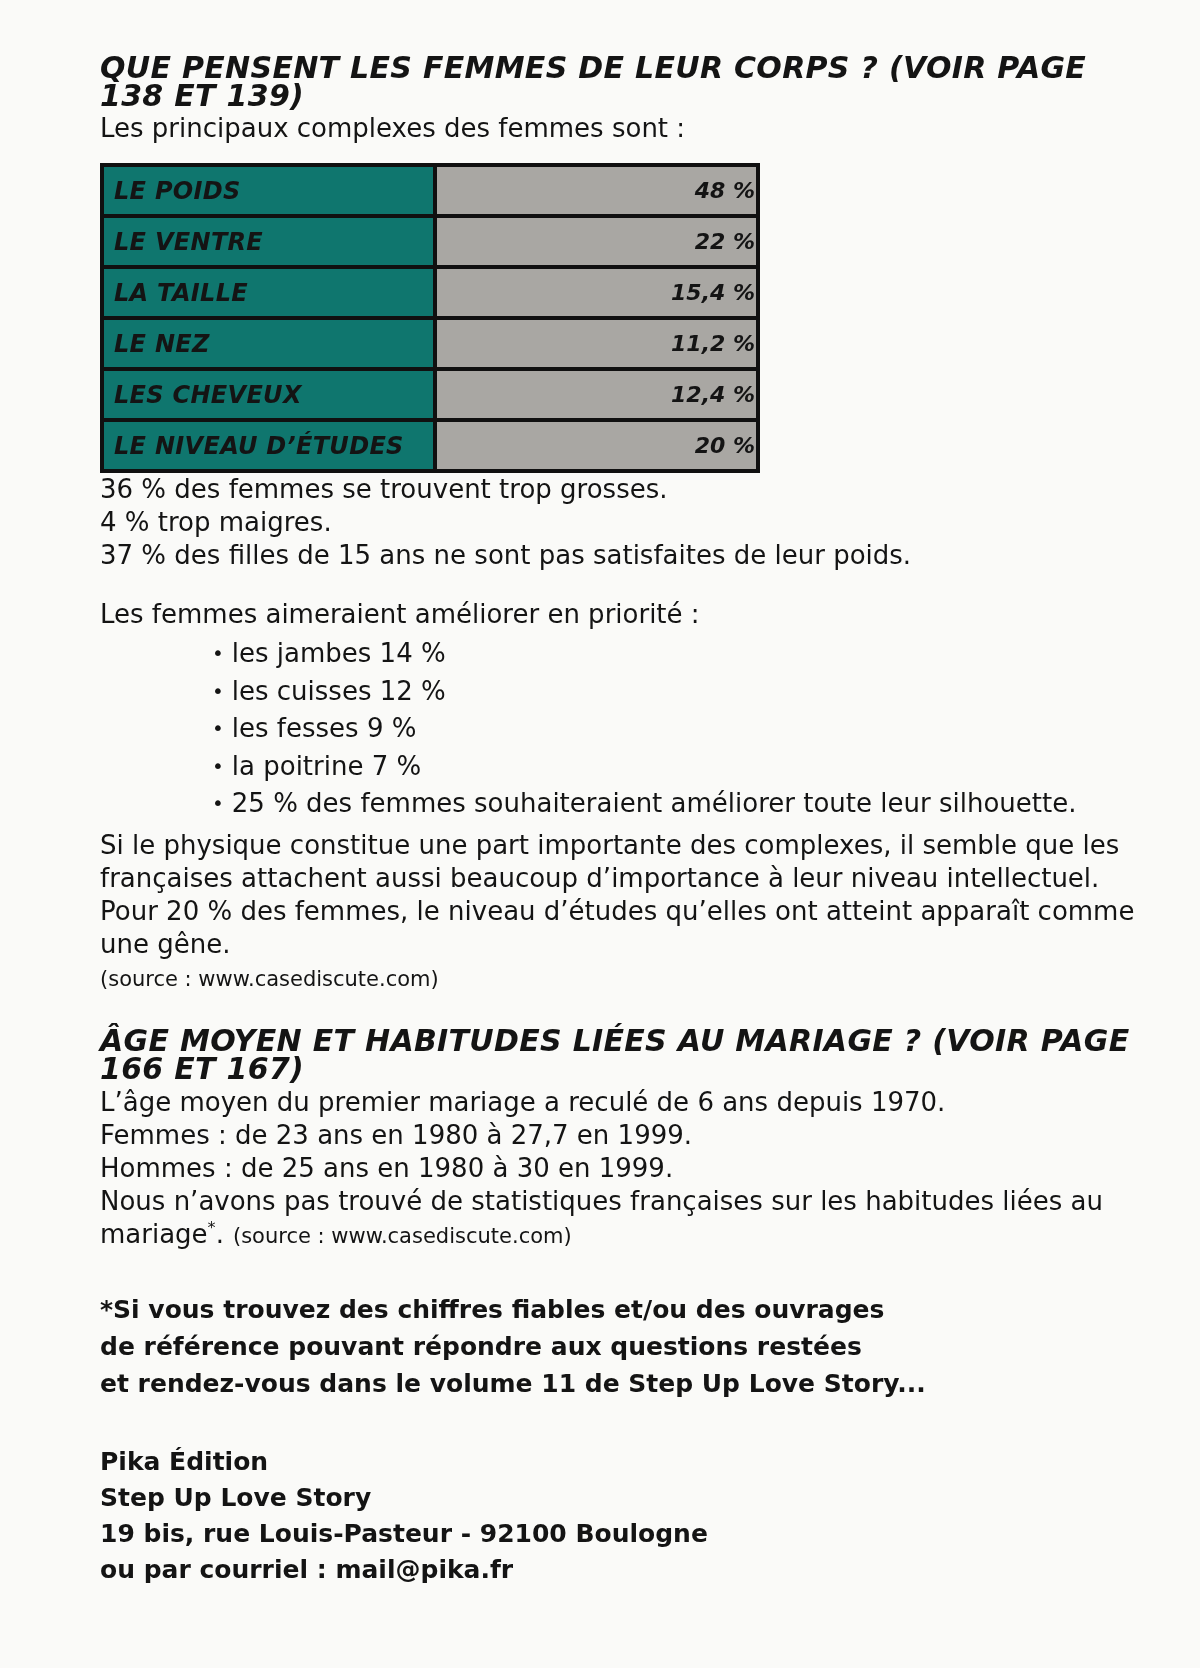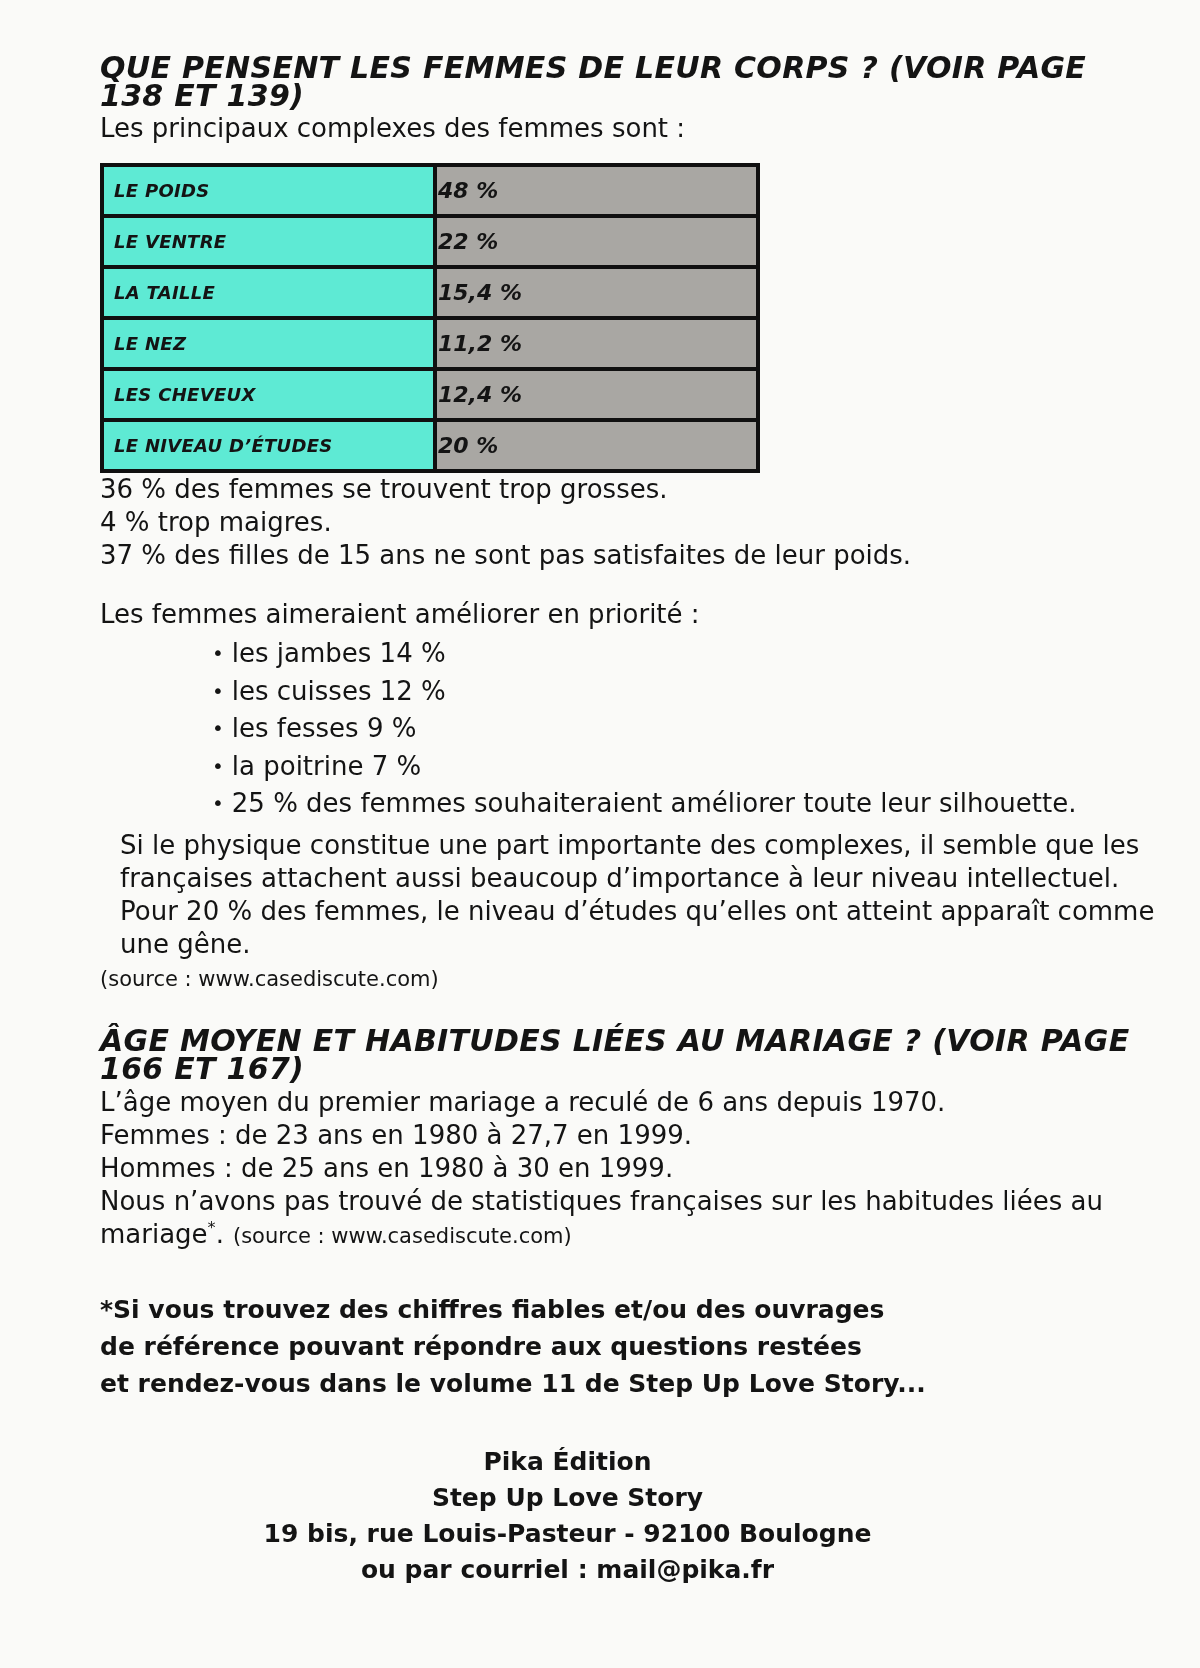--- a/index.html
+++ b/index.html
@@ -39,51 +39,51 @@
     width: 643px;
   }
   table.complex-table td {
     border: 4px solid #101010;
     height: 45px;
     font-weight: bold;
     font-style: italic;
   }
   td.lbl {
     width: 318px;
-    background: #5eead4;
-    font-size: 18px;
+    background: #0f766e;
+    font-size: 24px;
     padding-left: 10px;
     letter-spacing: 0.3px;
   }
   td.val {
     width: 317px;
     background: #a9a7a3;
     font-size: 22px;
-    text-align: left;
+    text-align: right;
   }
 
   .stats { }
   .list-intro { margin-top: 26px; }
   ul.bullets {
     list-style: none;
     margin: 4px 0 0 0;
     padding: 0 0 0 112px;
   }
   ul.bullets li {
     font-size: 26px;
     line-height: 37.5px;
     white-space: nowrap;
   }
   ul.bullets li::before {
     content: "\2022";
     font-size: 20px;
     margin-right: 8px;
     vertical-align: 2px;
   }
-  .para { margin-top: 6px; margin-left: 20px; }
+  .para { margin-top: 6px; }
   .source {
     font-size: 21px;
     line-height: 28px;
     margin-top: 4px;
   }
   .source-inline {
     font-size: 21px;
     margin-left: 9px;
   }
   .h2 { margin-top: 34px; margin-bottom: 3px; }
@@ -96,21 +96,20 @@
     margin-top: 38px;
     width: 935px;
     text-align: left;
     font-weight: bold;
     font-size: 25px;
     line-height: 37px;
   }
   .publisher {
     margin-top: 42px;
     width: 935px;
-    text-align: center;
     font-weight: bold;
     font-size: 25px;
     line-height: 36px;
   }
 </style>
 </head>
 <body>
 
 <div class="page">
 

